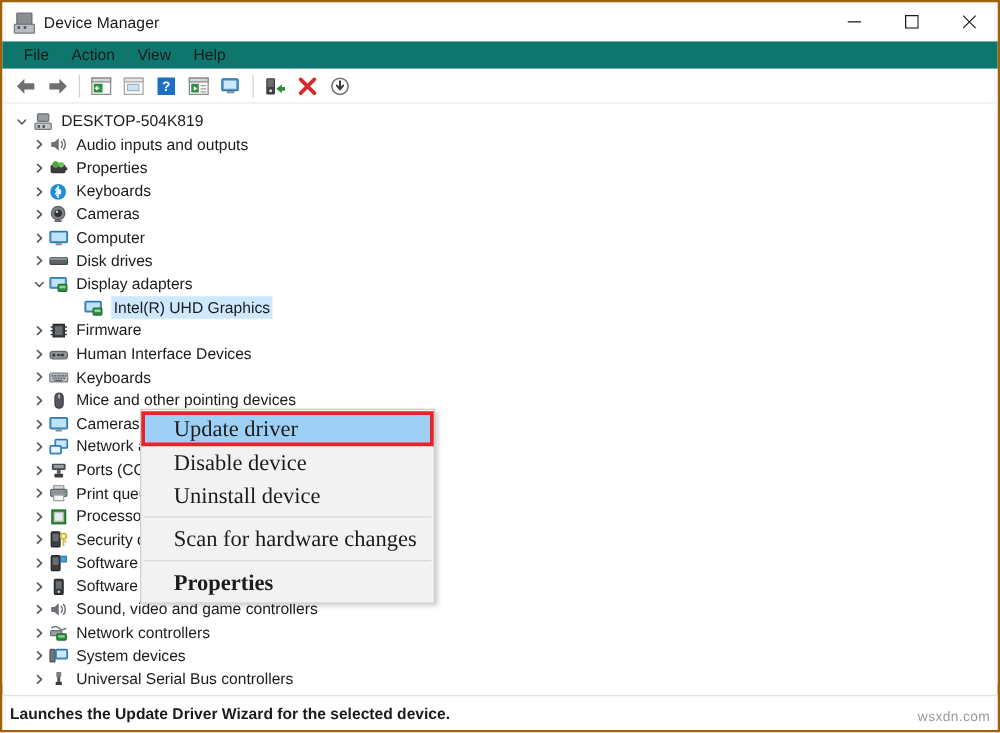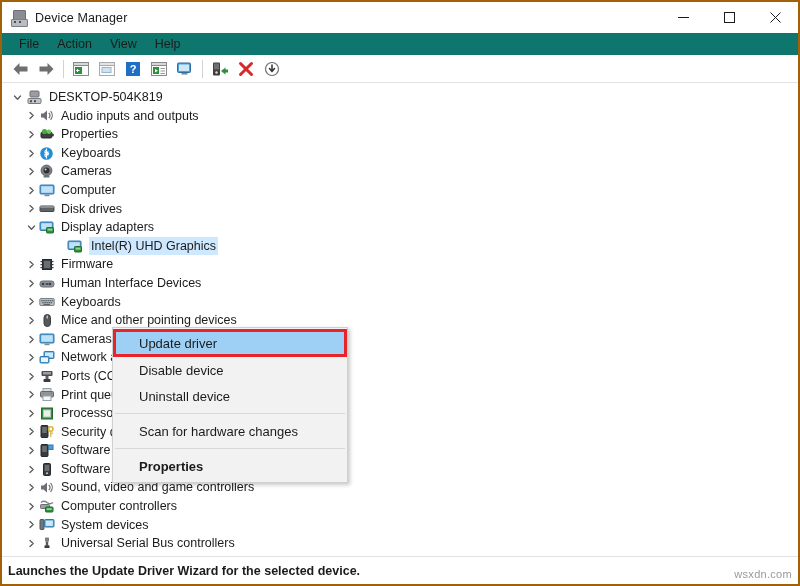--- a/index.html
+++ b/index.html
@@ -115,22 +115,23 @@
   .ctxmenu{
     position:absolute;left:110px;top:243px;width:234px;
     background:#f2f2f2;
     border:1px solid #cfcfcf;
     box-shadow:2px 2px 4px rgba(0,0,0,0.22);
     padding:2px 0 3px 0;
     z-index:50;
   }
   .ctx-item{
     height:26px;display:flex;align-items:center;
-    padding-left:26px;font-size:13px;color:#1b1b1b;
+    padding-left:26px;font-size:18px;color:#1b1b1b;
     white-space:nowrap;
+    font-family:Liberation Serif, serif;
   }
   .ctx-item.bold{font-weight:bold;}
   .ctx-sep{
     height:1px;background:#d8d8d8;margin:4px 2px 4px 2px;
   }
   .ctx-item.highlight{
     background:#9ed0f5;
     outline:3px solid #e8242a;
     outline-offset:-1px;
     position:relative;
@@ -661,21 +662,21 @@
             </svg>
         </div>
         <div class="row-icon">
           <svg width="16" height="15" viewBox="0 0 16 15">
             <path d="M2 3.5 q3 -2.5 6 0 q3 2.5 6 0" stroke="#7c8186" stroke-width="1.4" fill="none"></path>
             <rect x="1.5" y="5.5" width="9" height="4" rx="0.8" fill="#9aa0a5" stroke="#6c7075"></rect>
             <rect x="6.5" y="8" width="7.5" height="5" rx="0.8" fill="#2f8f3e" stroke="#1f6b2b"></rect>
             <rect x="7.6" y="9.2" width="5.2" height="1.8" fill="#8ed49a"></rect>
           </svg>
         </div>
-        <div class="row-label">Computer controllers</div>
+        <div class="row-label">Network controllers</div>
       </div>
 
       <div class="row lvl1">
         <div class="chev">
           <svg width="9" height="9" viewBox="0 0 9 9">
               <path d="M3 1.5 L6.2 4.5 L3 7.5" fill="none" stroke="#5a5a5a" stroke-width="1.3" stroke-linecap="round" stroke-linejoin="round"></path>
             </svg>
         </div>
         <div class="row-icon">
           <svg width="16" height="15" viewBox="0 0 16 15">

